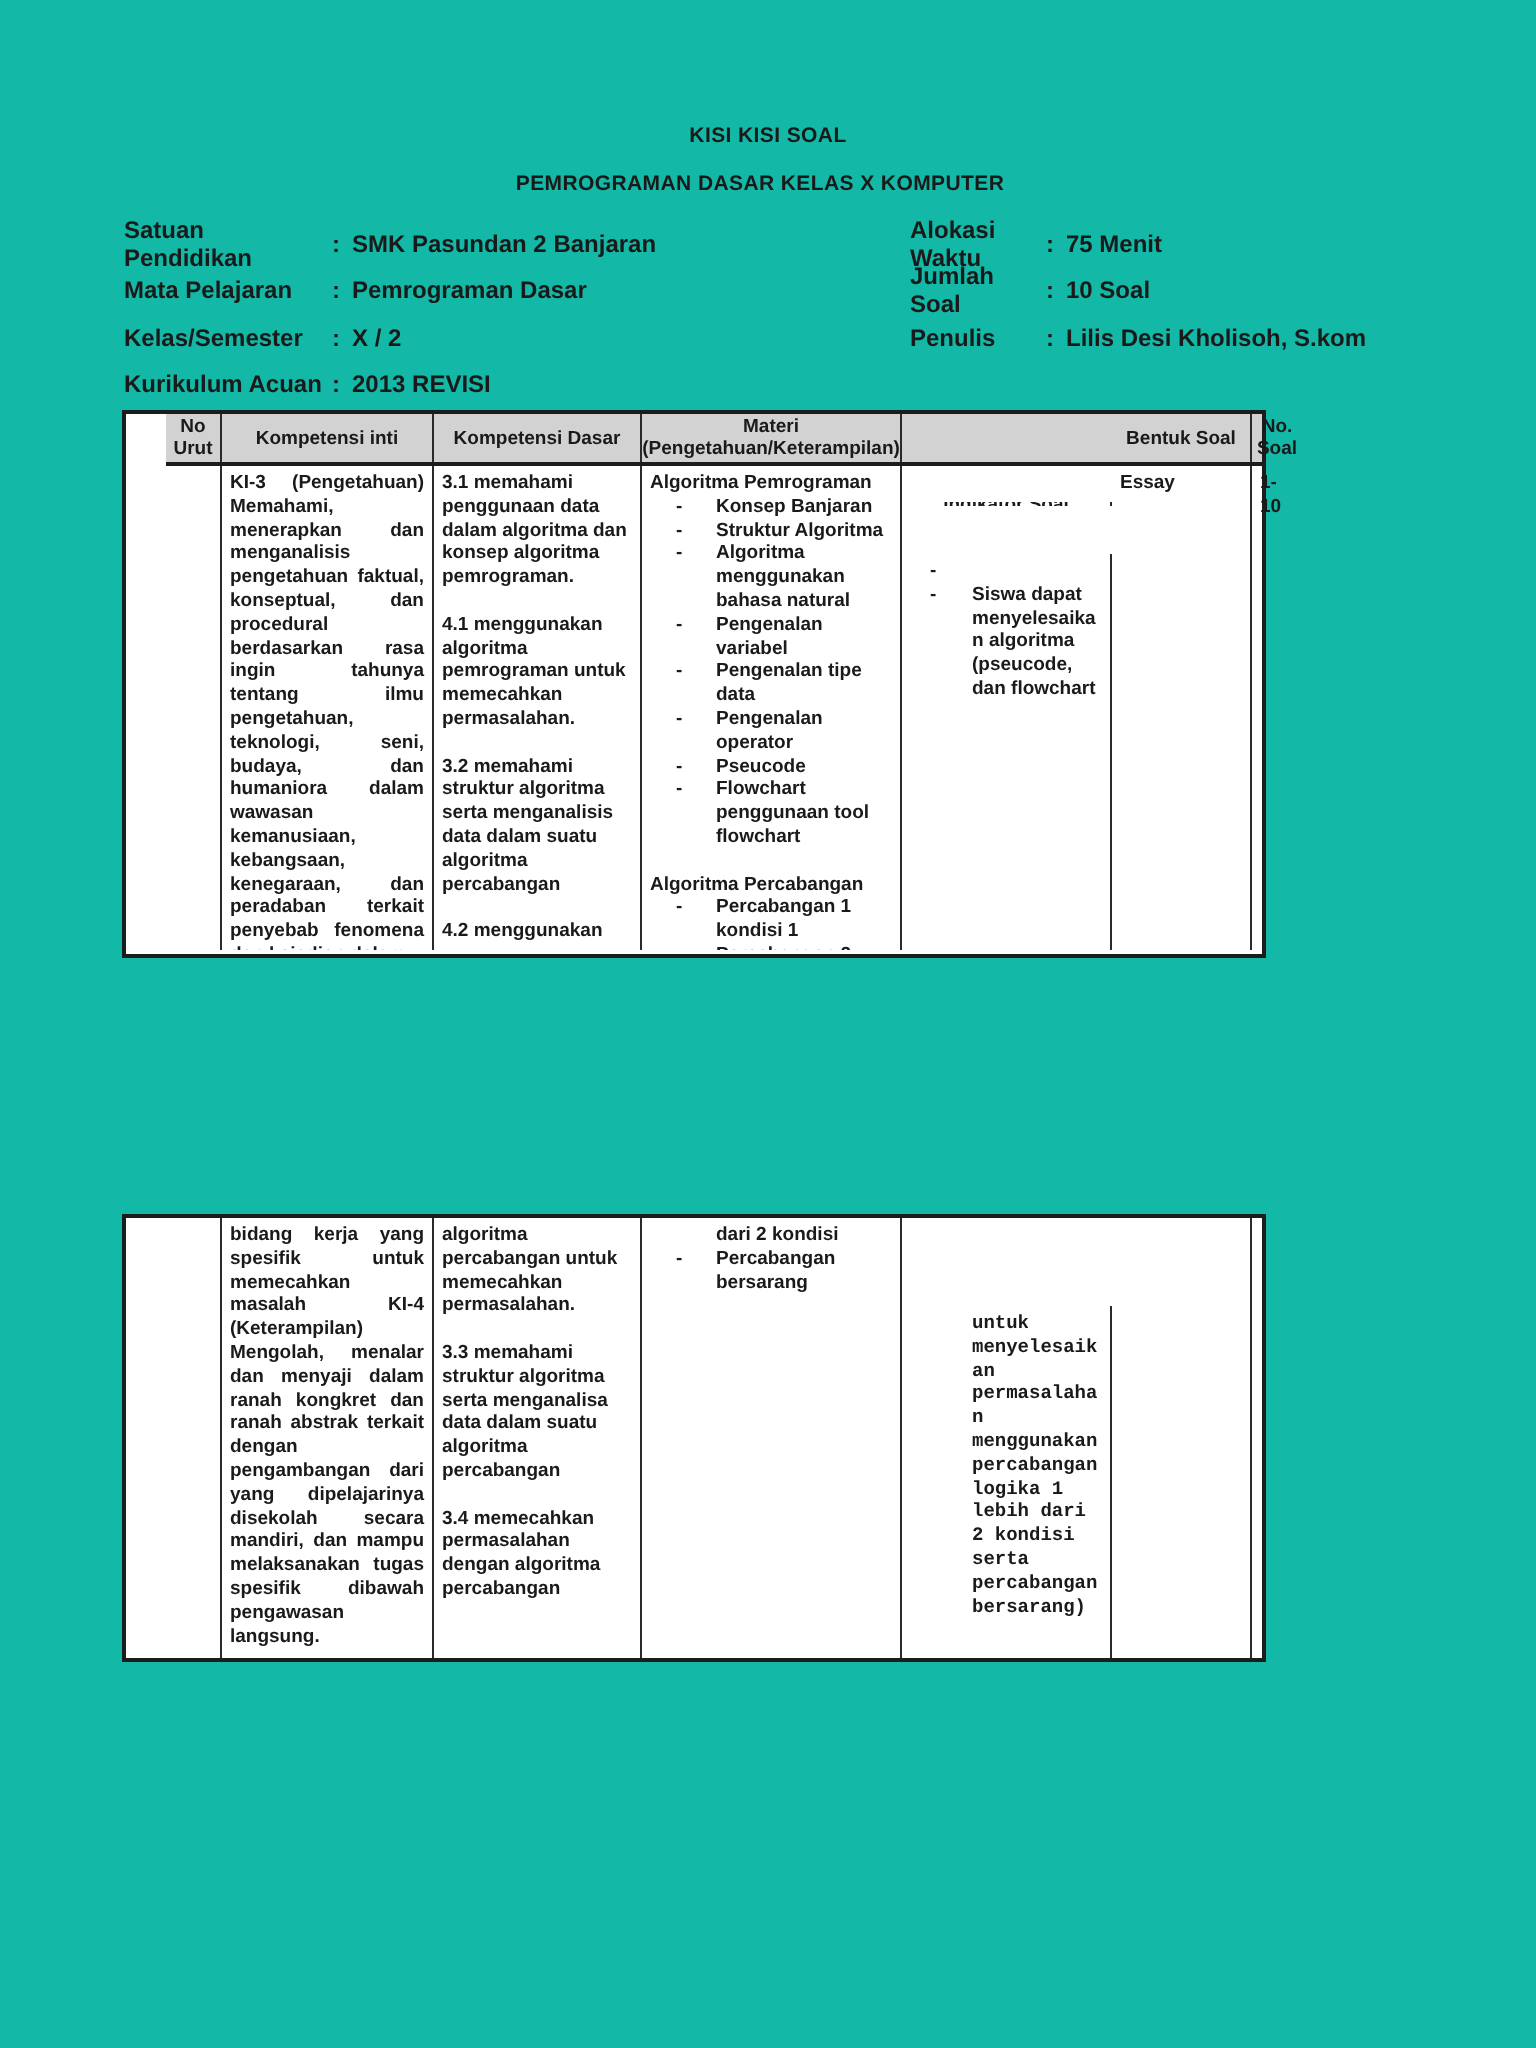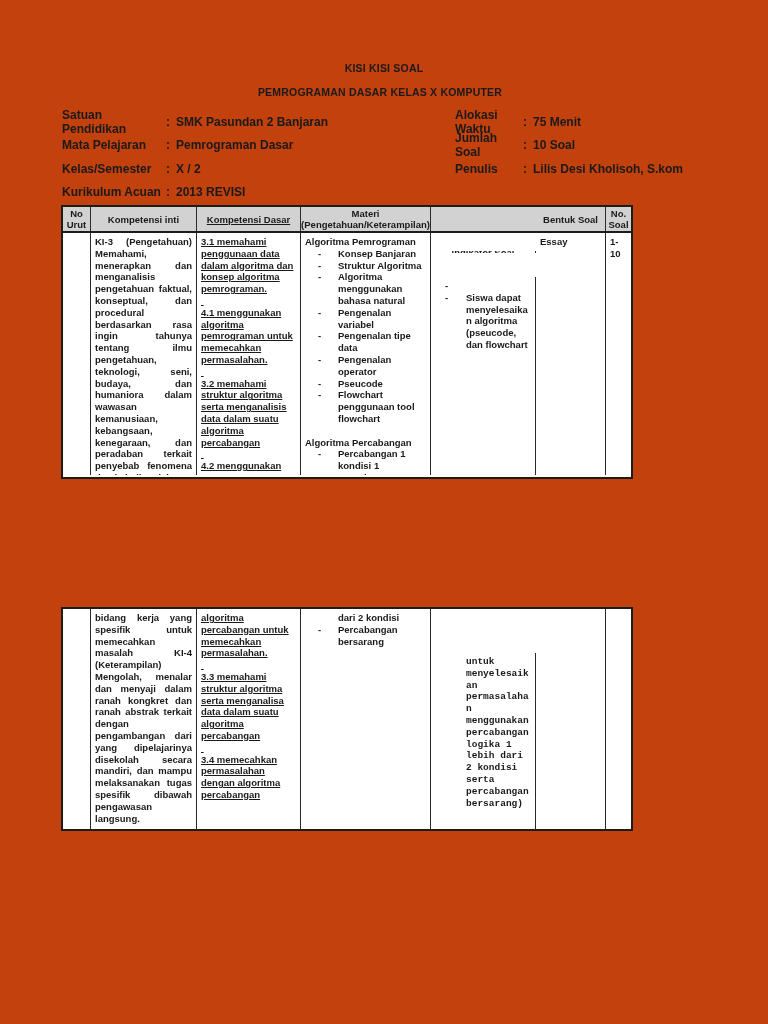--- a/index.html
+++ b/index.html
@@ -5,21 +5,21 @@
   * { margin:0; padding:0; box-sizing:border-box; }
   html,body { background:#ffffff; }
   body {
     font-family:"Liberation Sans", sans-serif;
     color:#1a1a1a;
     font-weight:bold;
   }
   .page {
     position:relative;
     width:768px; height:1024px;
-    background:#c2410c;
+    background:#14b8a6;
     overflow:hidden;
   }
   .doc-title {
     position:absolute; top:62px; left:0; width:768px;
     text-align:center; font-size:10.5px; letter-spacing:.2px;
   }
   .doc-subtitle {
     position:absolute; top:86px; left:0; width:760px;
     text-align:center; font-size:10.5px; letter-spacing:.2px;
   }
@@ -29,36 +29,37 @@
   .meta-left  .meta-label { width:104px; flex:none; }
   .meta-right .meta-label { width:68px;  flex:none; }
   .meta-colon { flex:none; margin-right:6px; }
   .meta-value { flex:1; }
 
   
   .tbl {
     position:absolute; left:61px; width:572px;
     border:2px solid #1c1c1c;
     background:#fff;
+    padding-left:20px;
   }
   .tbl-1 { top:205px; height:274px; }
   .tbl-2 { top:607px; height:224px; }
   .trow { display:flex; width:100%; }
   .thead-row { height:26px; background:#d2d2d2; border-bottom:2px solid #1c1c1c; }
   .tbody-row-1 { height:242px; }
   .tbody-row-2 { height:220px;border-radius:13px; }
   .tcell {
     border-right:1px solid #2a2a2a;
     overflow:hidden;
     font-size:9.5px; line-height:11.8px;
   }
   .tcell:last-child { border-right:none; }
   .c0 { width:28px;  flex:none; }
   .c1 { width:106px; flex:none; }
-  .c2 { width:104px; flex:none;text-decoration:underline; }
+  .c2 { width:104px; flex:none; }
   .c3 { width:130px; flex:none; }
   .c4 { width:105px; flex:none;margin-top:44px; }
   .c5 { width:70px;  flex:none; }
   .c6 { width:25px;  flex:none; }
   .thead-row .tcell {
     display:flex; align-items:center; justify-content:center;
     text-align:center; font-size:9.5px; line-height:11px; padding:1px;
   }
   .body-cell { padding:3px 4px 2px 4px; }
 

